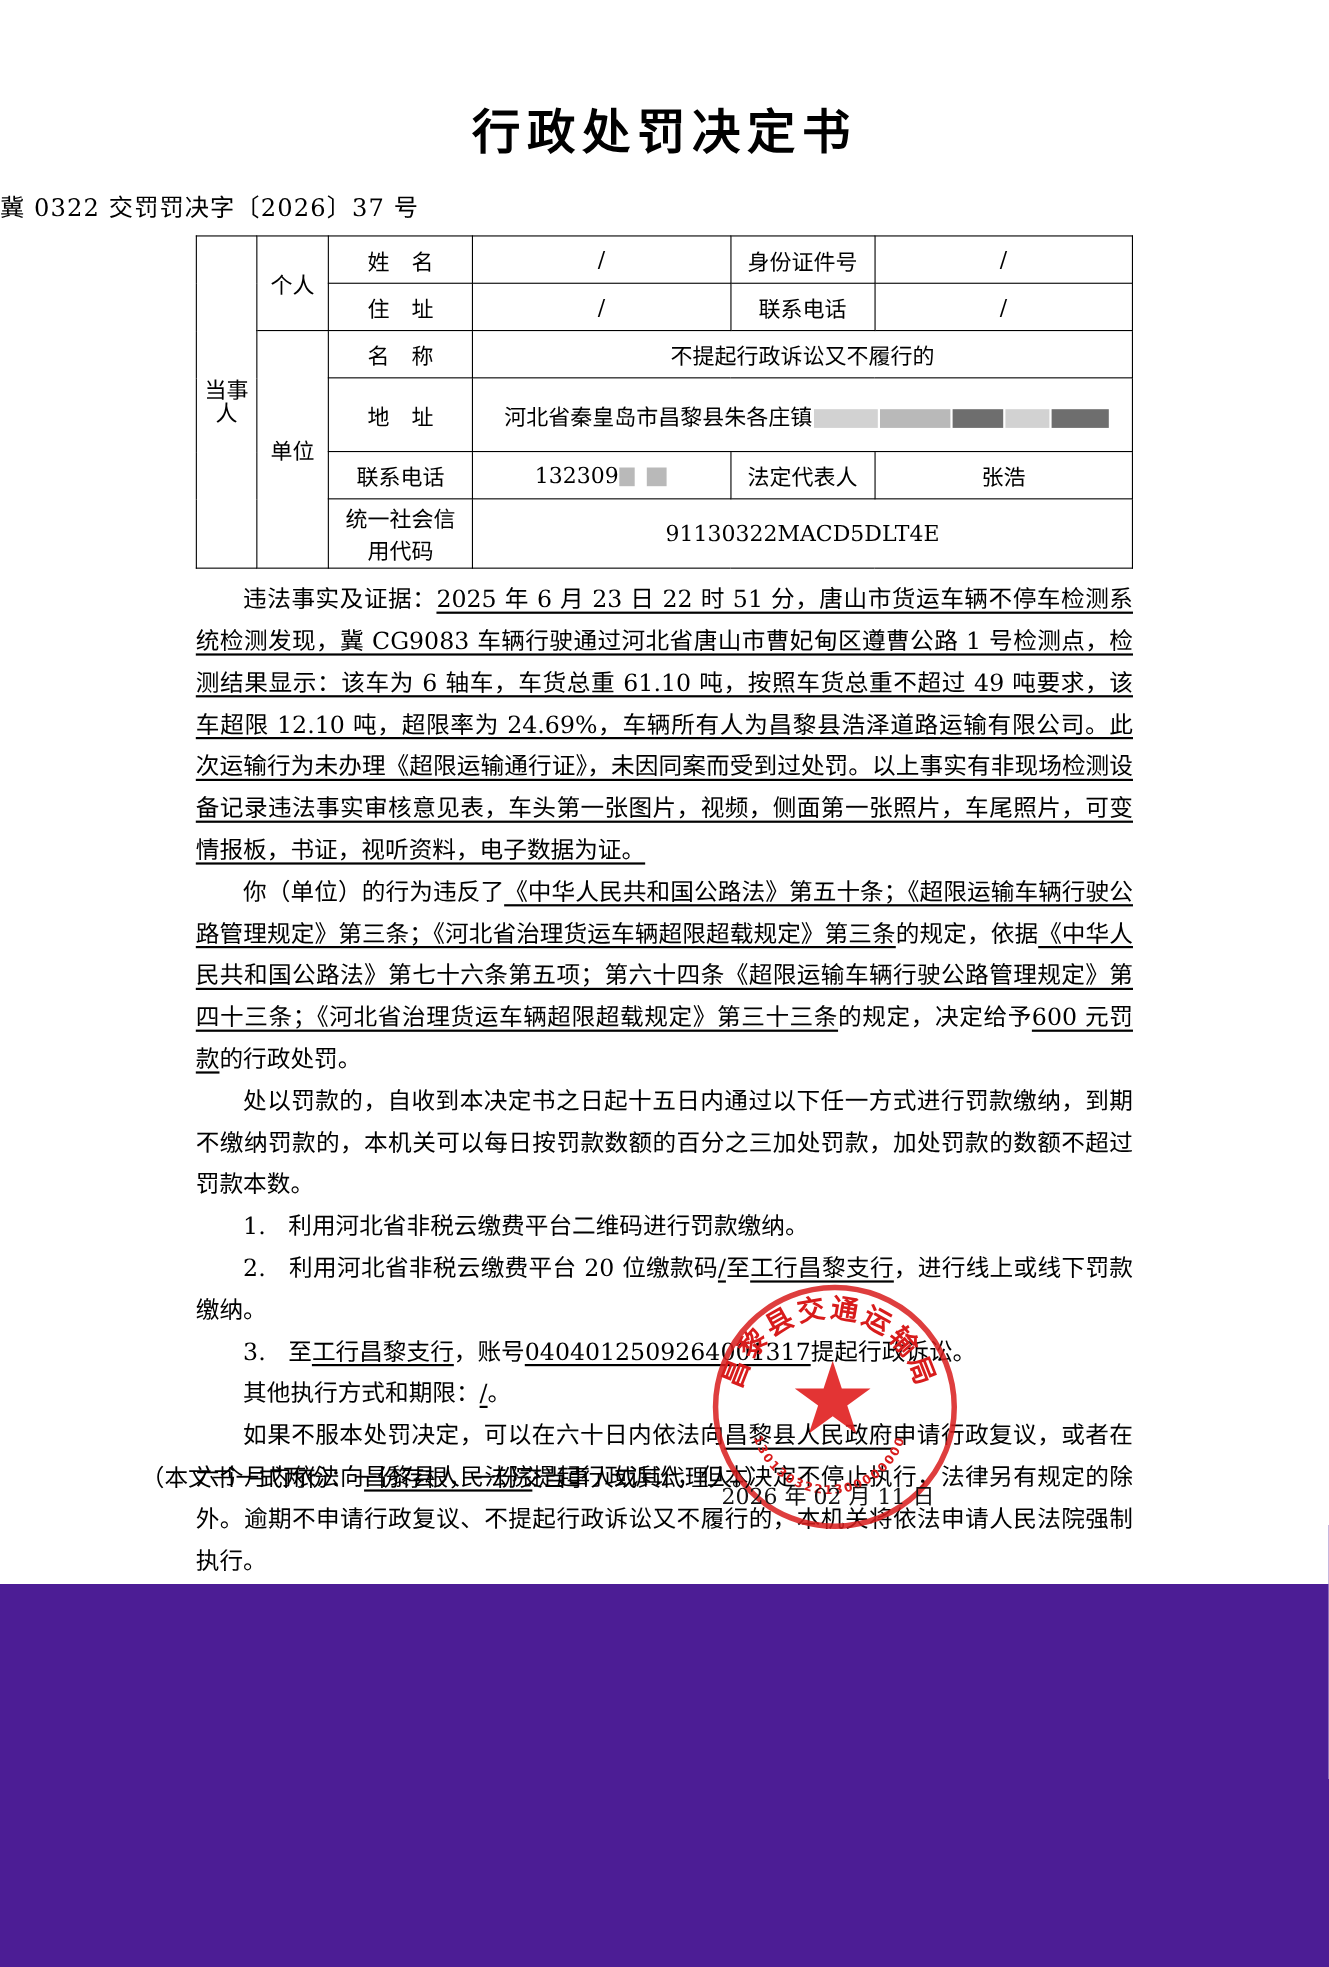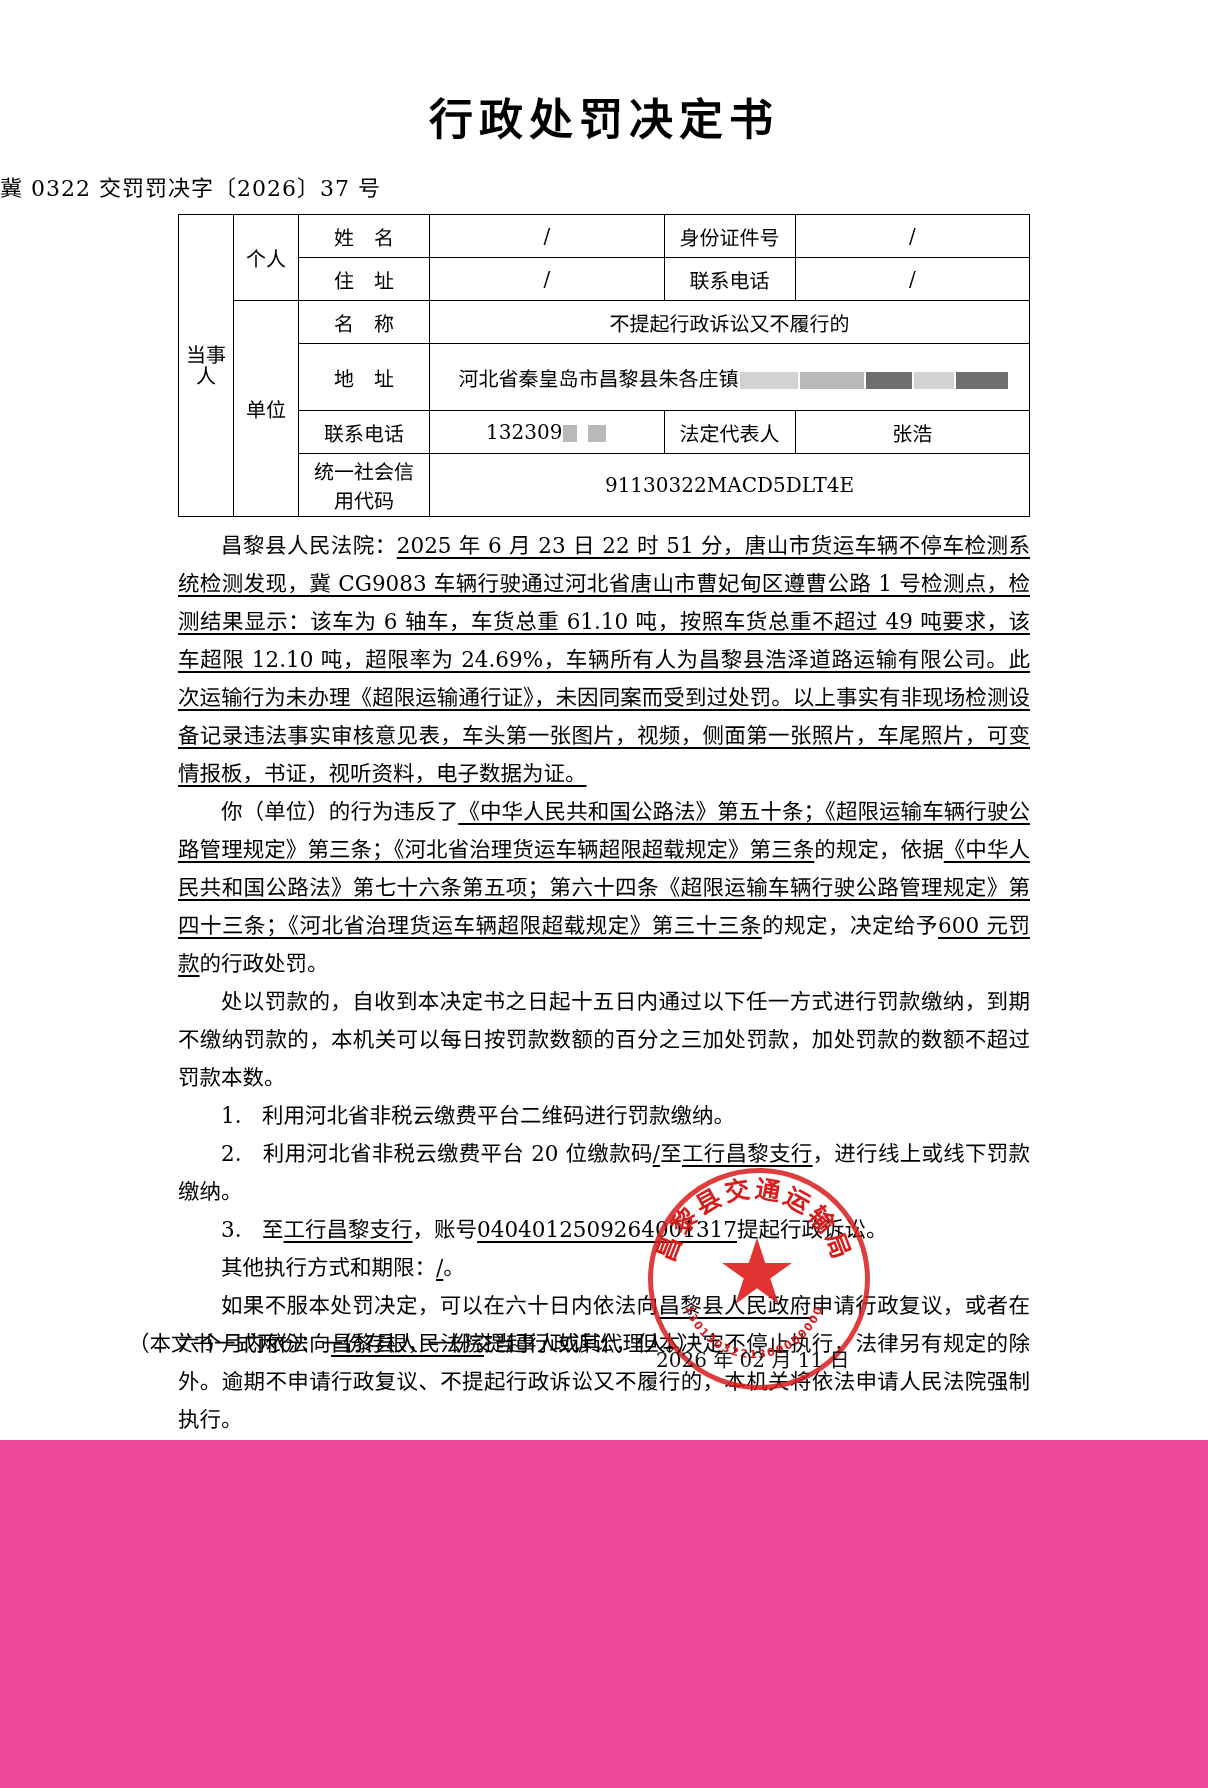--- a/index.html
+++ b/index.html
@@ -10,21 +10,21 @@
   }
   body {
     font-family: "DejaVu Serif", "Liberation Serif", serif;
     color: #111111;
   }
   .page {
     position: relative;
     width: 1208px;
     height: 1788px;
     margin: 0 auto;
-    background: #ec4899;
+    background: #4c1d95;
     overflow: hidden;
   }
   .sheet {
     position: absolute;
     left: 0;
     top: 0;
     width: 1208px;
     height: 1440px;
     background: #ffffff;
   }
@@ -222,21 +222,21 @@
         <tr>
           <td class="lbl" style="width:198px;" colspan="1">统一社会信用代码</td>
           <td class="val" colspan="3">91130322MACD5DLT4E</td>
         </tr>
       </tbody>
     </table>
 
     <div class="body-text">
 
       <p class="noind">
-        <span style="margin-left:2em;">昌黎县人民法院：</span><span class="u">2025 年 6 月 23 日 22 时 51 分，唐山市货运车辆不停车检测系统检测发现，冀 CG9083 车辆行驶通过河北省唐山市曹妃甸区遵曹公路 1 号检测点，检测结果显示：该车为 6 轴车，车货总重 61.10 吨，按照车货总重不超过 49 吨要求，该车超限 12.10 吨，超限率为 24.69%，车辆所有人为昌黎县浩泽道路运输有限公司。此次运输行为未办理《超限运输通行证》，未因同案而受到过处罚。以上事实有非现场检测设备记录违法事实审核意见表，车头第一张图片，视频，侧面第一张照片，车尾照片，可变情报板，书证，视听资料，电子数据为证。</span>
+        <span style="margin-left:2em;">违法事实及证据：</span><span class="u">2025 年 6 月 23 日 22 时 51 分，唐山市货运车辆不停车检测系统检测发现，冀 CG9083 车辆行驶通过河北省唐山市曹妃甸区遵曹公路 1 号检测点，检测结果显示：该车为 6 轴车，车货总重 61.10 吨，按照车货总重不超过 49 吨要求，该车超限 12.10 吨，超限率为 24.69%，车辆所有人为昌黎县浩泽道路运输有限公司。此次运输行为未办理《超限运输通行证》，未因同案而受到过处罚。以上事实有非现场检测设备记录违法事实审核意见表，车头第一张图片，视频，侧面第一张照片，车尾照片，可变情报板，书证，视听资料，电子数据为证。</span>
       </p>
 
       <p>
         <span>你（单位）的行为违反了</span><span class="u">《中华人民共和国公路法》第五十条；《超限运输车辆行驶公路管理规定》第三条；《河北省治理货运车辆超限超载规定》第三条</span><span>的规定，依据</span><span class="u">《中华人民共和国公路法》第七十六条第五项；第六十四条《超限运输车辆行驶公路管理规定》第四十三条；《河北省治理货运车辆超限超载规定》第三十三条</span><span>的规定，决定给予</span><span class="u">600 元罚款</span><span>的行政处罚。</span>
       </p>
 
       <p>处以罚款的，自收到本决定书之日起十五日内通过以下任一方式进行罚款缴纳，到期不缴纳罚款的，本机关可以每日按罚款数额的百分之三加处罚款，加处罚款的数额不超过罚款本数。</p>
 
       <p class="list-item">
         <span>1.</span>&nbsp;&nbsp;&nbsp;<span>利用河北省非税云缴费平台二维码进行罚款缴纳。</span>

